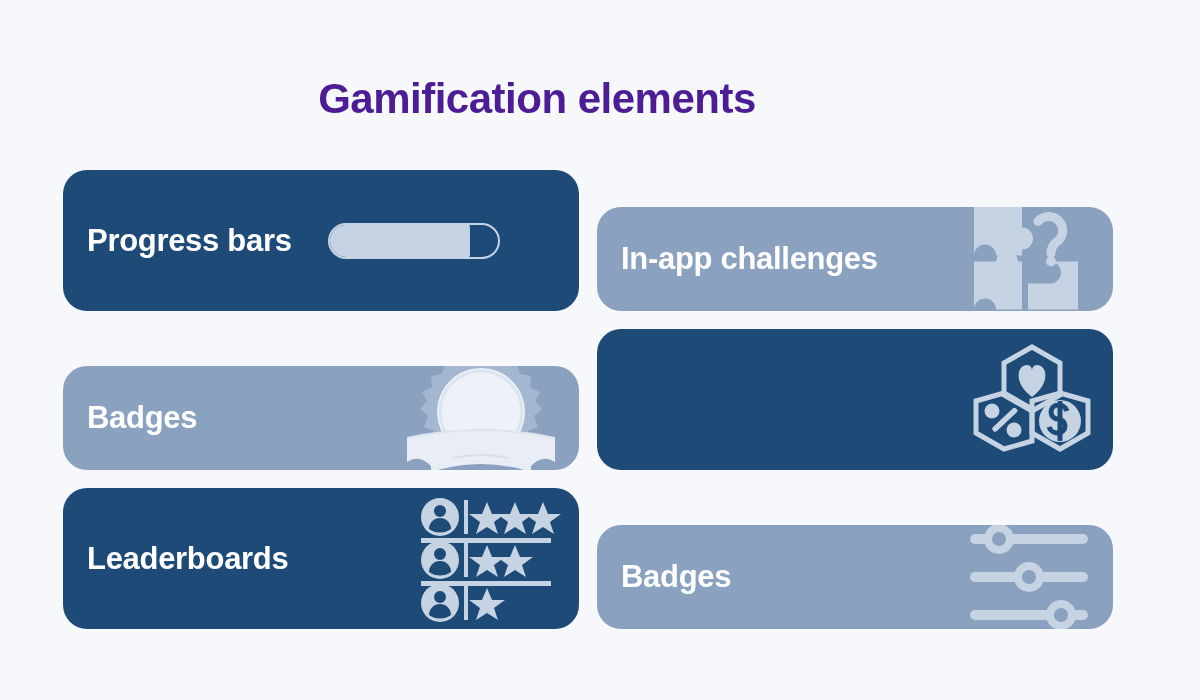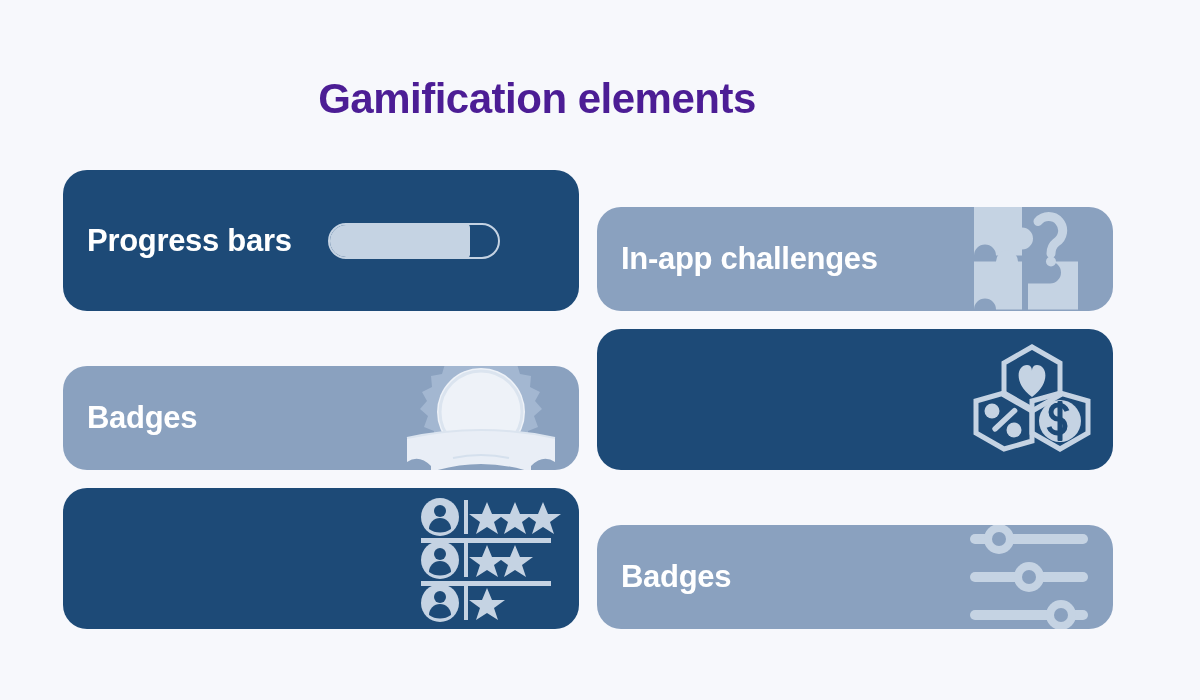--- a/index.html
+++ b/index.html
@@ -164,20 +164,21 @@
           <circle cx="87" cy="80" r="21" fill="#c5d3e3"></circle>
           <g fill="#1d4a77">
             <rect x="84.5" y="60" width="5" height="40" rx="1"></rect>
             <path d="M94 70 a9 9 0 0 0 -9 -6 a7 7 0 0 0 0 14 a7 7 0 0 1 0 14 a9 9 0 0 1 -9 -6" fill="none" stroke="#1d4a77" stroke-width="5"></path>
           </g>
         </svg>
       </div>
     </div>
 
     <div class="card dark">
+      <div class="card-label">Leaderboards</div>
       <div class="card-art" style="right:26px;">
         <svg width="134" height="126" viewBox="0 0 134 126">
           <g>
 
             <g>
               <circle cx="21" cy="21" r="19" fill="#c5d3e3"></circle>
               <circle cx="21" cy="15" r="6" fill="#1d4a77"></circle>
               <path d="M10 33 a11 11 0 0 1 22 0 a19 19 0 0 1 -22 0 Z" fill="#1d4a77"></path>
               <rect x="45" y="4" width="4" height="34" fill="#c5d3e3"></rect>
               <g fill="#c5d3e3">

